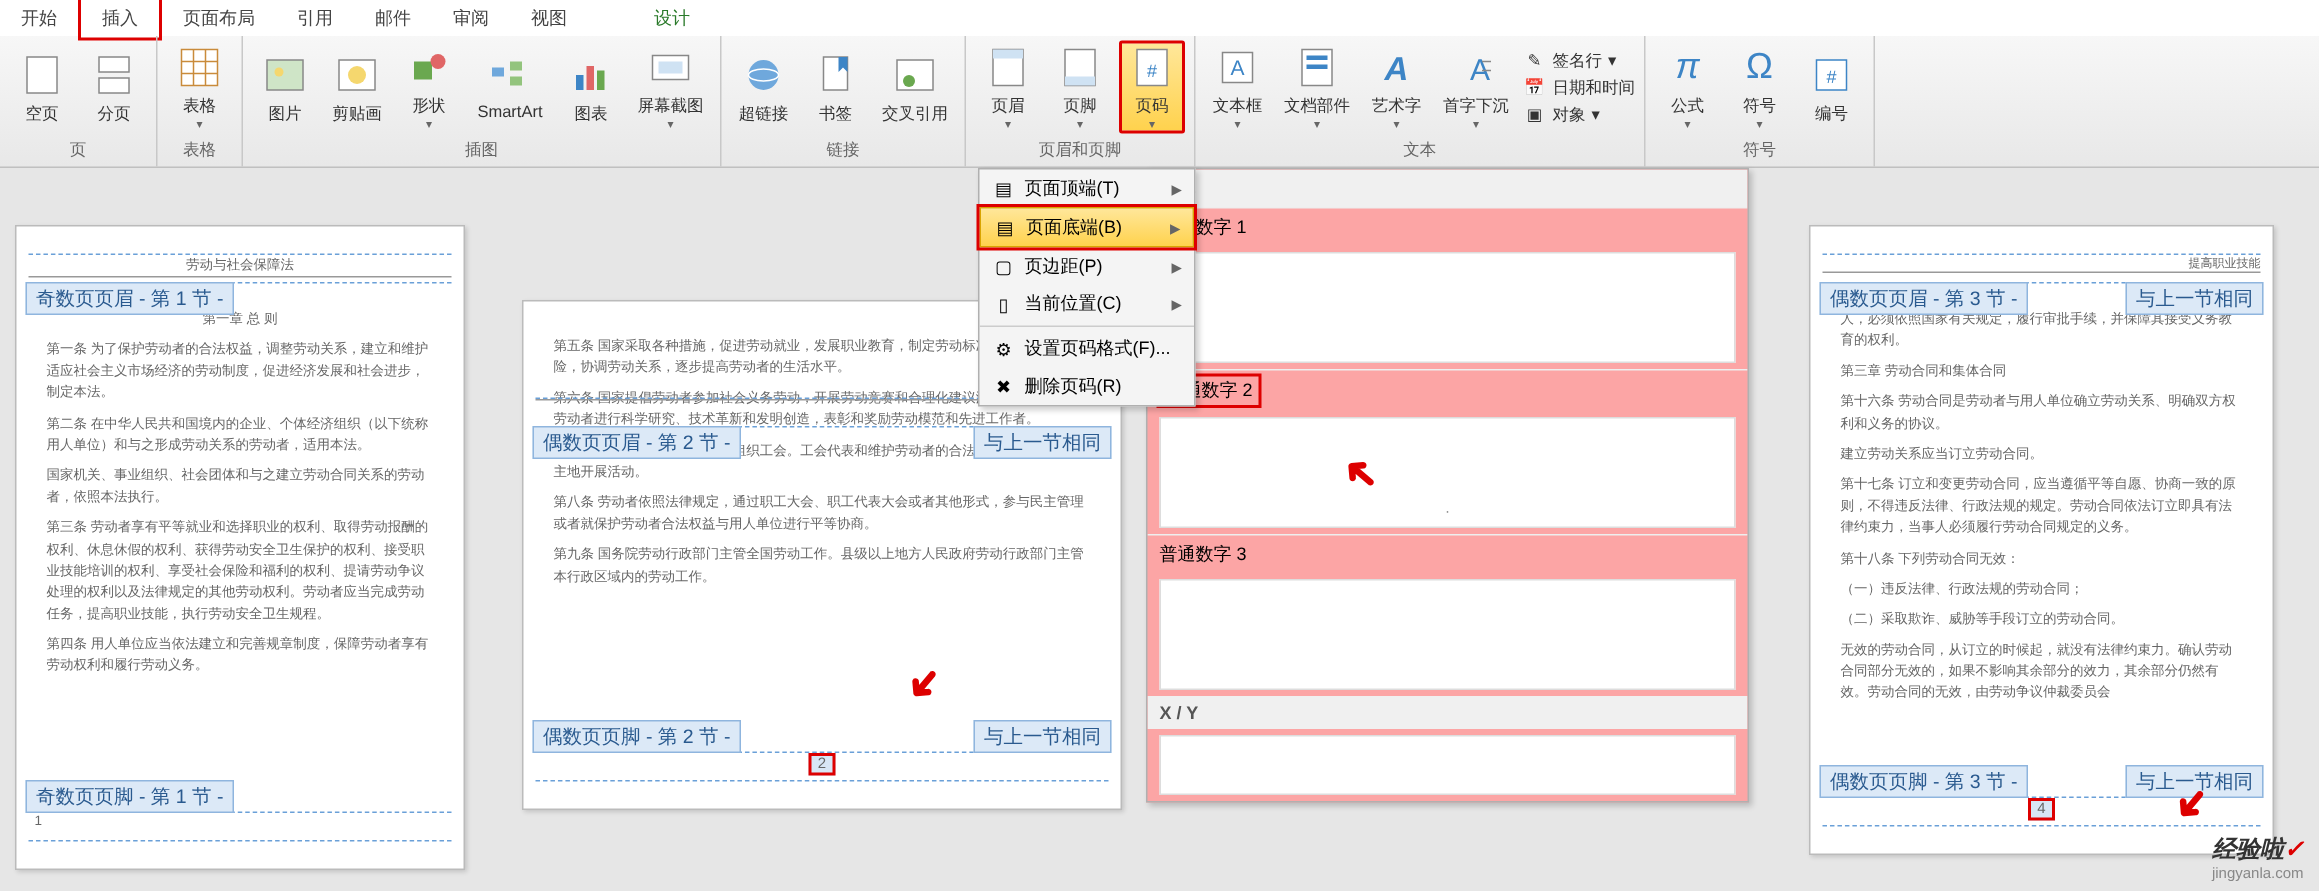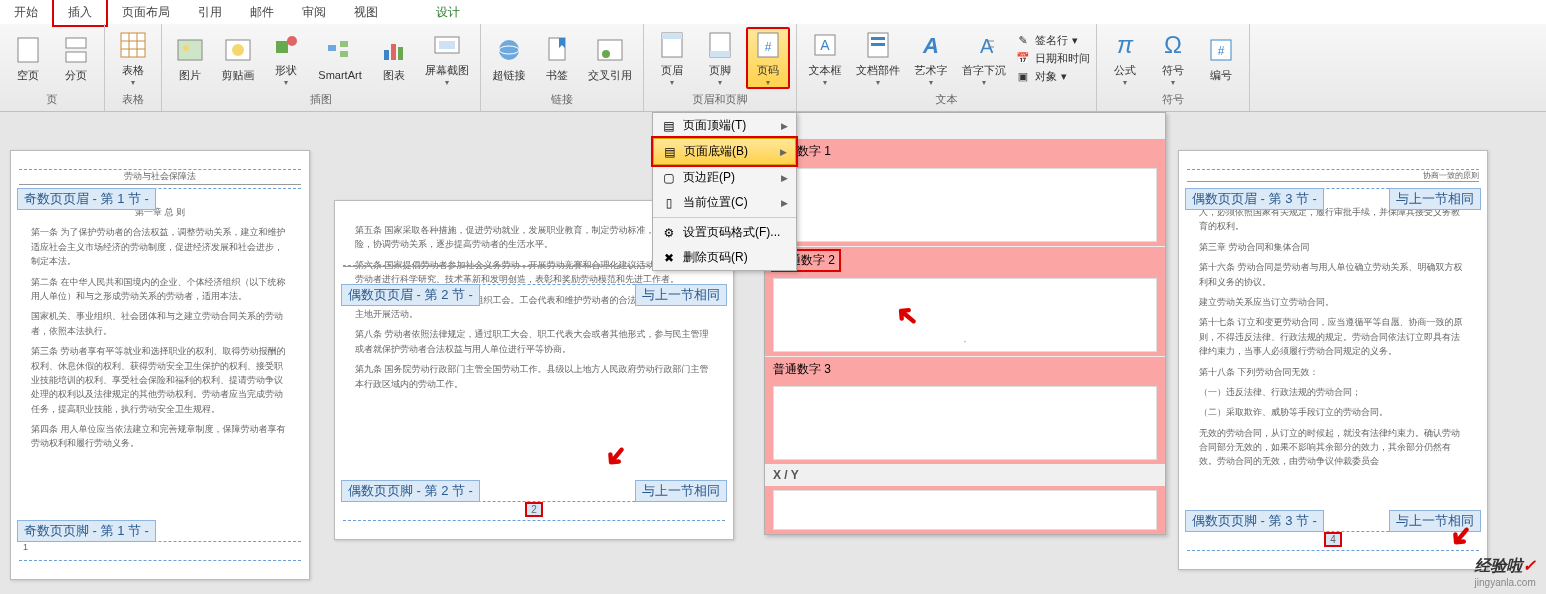--- a/index.html
+++ b/index.html
@@ -32,21 +32,21 @@
 
 .submenu { position: absolute; top: 112px; left: 764px; width: 402px; background: #fca5a5; border: 1px solid #b0b0b0; box-shadow: 2px 2px 4px rgba(0,0,0,.2); font-size: 12px; z-index: 9; max-height: 482px; overflow: hidden; }
 .sub-head { background: #f0f0f0; padding: 4px 8px; font-weight: bold; color: #555; }
 .sub-opt { padding: 4px 8px; border-top: 1px solid #eee; }
 .sub-preview { height: 74px; border: 1px solid #ddd; margin: 4px 8px; position: relative; background: #fff; }
 .sub-preview .pn { position: absolute; bottom: 4px; font-size: 10px; color: #888; }
 .sub-preview .pn.left { left: 8px; }
 .sub-preview .pn.center { left: 50%; transform: translateX(-50%); }
 .opt-red { outline: 2px solid #d00; display: inline-block; padding: 1px 4px; }
 
-.pages-area { position: absolute; top: 140px; left: 0; right: 0; bottom: 0; display: flex; gap: 24px; padding: 10px; }
+.pages-area { position: absolute; top: 140px; left: 0; right: 0; bottom: 0; display: flex; gap: 38px; padding: 10px; }
 .page { background: #fff; border: 1px solid #bbb; box-shadow: 1px 1px 3px rgba(0,0,0,.15); position: relative; font-size: 9px; color: #666; padding: 28px 20px 20px; }
 .page1 { width: 300px; height: 430px; }
 .page2 { width: 400px; height: 340px; margin-top: 50px; }
 .page3 { width: 310px; height: 420px; margin-left: 420px; }
 
 .hf-region { position: absolute; left: 8px; right: 8px; border-top: 1px dashed #6aa0d8; border-bottom: 1px dashed #6aa0d8; }
 .hf-tag { position: absolute; background: #dce9f7; border: 1px solid #8fb5de; padding: 1px 6px; font-size: 13px; color: #2a5a8f; }
 .hf-tag.left { left: -2px; }
 .hf-tag.right { right: -2px; }
 .header-r { top: 18px; height: 20px; }
@@ -420,21 +420,21 @@
     </div>
     <div class="hf-region footer-r">
       <div class="hf-tag left hf-label-above">偶数页页脚 - 第 2 节 -</div>
       <div class="hf-tag right hf-label-above">与上一节相同</div>
       <div style="text-align:center"><span class="pn-box">2</span></div>
     </div>
   </div>
 
   <div class="page page3">
     <div class="hf-region header-r">
-      <div style="text-align:right;font-size:8px;border-bottom:1px solid #999">协商一致的原则</div>
+      <div style="text-align:right;font-size:8px;border-bottom:1px solid #999">提高职业技能</div>
       <div class="hf-tag left hf-label-below">偶数页页眉 - 第 3 节 -</div>
       <div class="hf-tag right hf-label-below">与上一节相同</div>
     </div>
     <div class="body-text" style="margin-top:26px;font-size:8.5px">
       <p>人，必须依照国家有关规定，履行审批手续，并保障其接受义务教育的权利。</p>
       <p>第三章  劳动合同和集体合同</p>
       <p>第十六条  劳动合同是劳动者与用人单位确立劳动关系、明确双方权利和义务的协议。</p>
       <p>建立劳动关系应当订立劳动合同。</p>
       <p>第十七条  订立和变更劳动合同，应当遵循平等自愿、协商一致的原则，不得违反法律、行政法规的规定。劳动合同依法订立即具有法律约束力，当事人必须履行劳动合同规定的义务。</p>
       <p>第十八条  下列劳动合同无效：</p>

